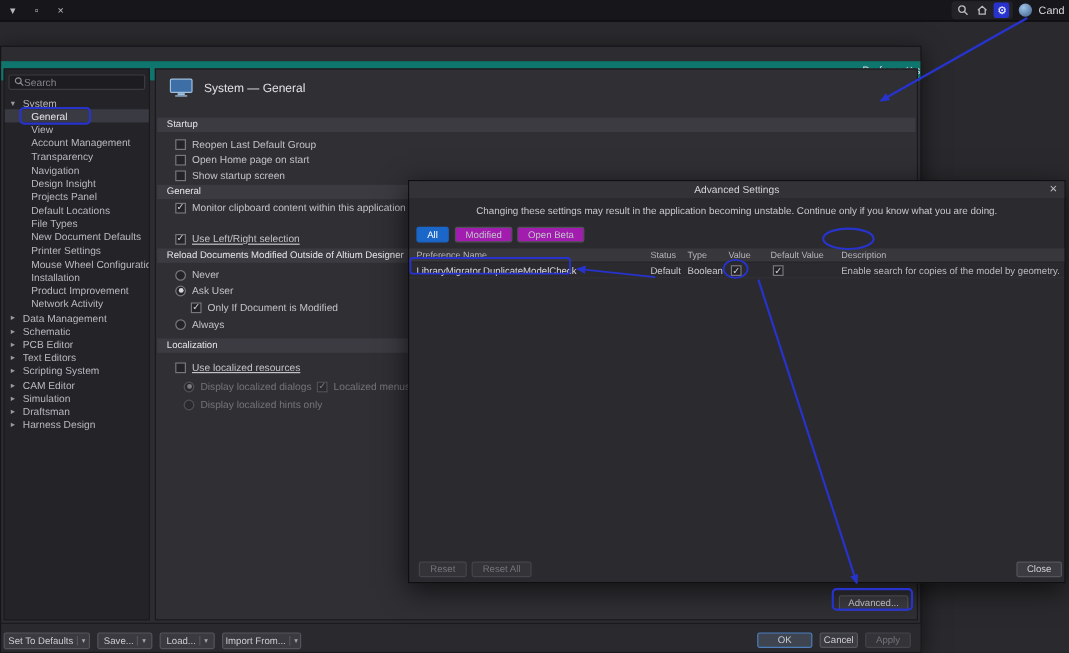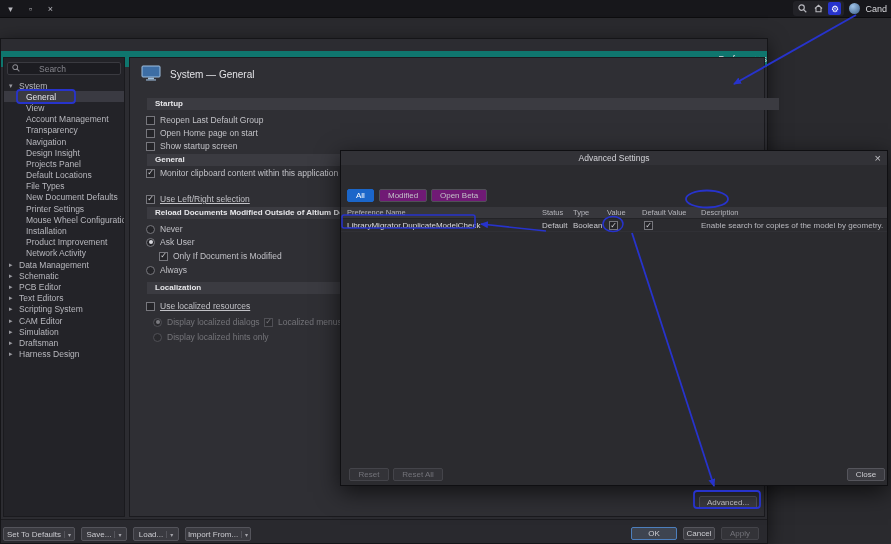--- a/index.html
+++ b/index.html
@@ -15,52 +15,52 @@
   .gear-hl{background:#2733cc;border-radius:2px;color:#fff}
   .avatar{width:11px;height:11px;border-radius:50%;background:radial-gradient(circle at 35% 30%,#9fc3e8,#3a5e86)}
   .uname{color:#d8d8dc;font-size:9px;white-space:nowrap}
 
   
   .prefs{position:absolute;left:0;top:38px;width:768px;height:506px;background:#2c2c31;border:1px solid #151518;box-shadow:0 4px 18px rgba(0,0,0,.55);z-index:10}
   .titlebar{position:absolute;left:0;top:12px;width:100%;height:16px;background:#0f766e;display:flex;align-items:center;justify-content:flex-end;color:#d6d6da;font-size:9px}
   .win-close{position:absolute;right:6px;top:0;height:16px;display:flex;align-items:center;color:#c2c2c7;font-size:11px;cursor:default}
 
   .sidebar{position:absolute;left:2px;top:18px;width:122px;bottom:26px;background:#232328;border:1px solid #1a1a1e;padding-top:2px}
-  .search-box{margin:2px 3px 0 3px;height:13px;background:#1c1c21;border:1px solid #3a3a40;border-radius:2px;display:flex;align-items:center;gap:19px;padding:0 4px;color:#85858c;font-size:8.5px}
+  .search-box{margin:2px 3px 0 3px;height:13px;background:#1c1c21;border:1px solid #3a3a40;border-radius:2px;display:flex;align-items:center;gap:0;padding:0 4px;color:#85858c;font-size:8.5px}
   .tree{margin-top:5px}
   .tree-item{display:flex;align-items:center;height:11.2px;padding-left:5px;gap:3px;color:#b8b8be;font-size:8.5px;white-space:nowrap;cursor:default;overflow:hidden}
   .tree-item .arrow{width:7px;color:#9a9aa0;font-size:7px;flex:none}
   .tree-item.lvl1{padding-left:22px}
   .tree-item.sel{background:#3a3a42;color:#e4e4e8}
 
   .main{position:absolute;left:128px;top:18px;right:2px;bottom:26px;background:#2f2f34;border:1px solid #1a1a1e}
   .pg-header{position:absolute;left:140px;top:26px;display:flex;align-items:center;gap:9px}
   .pg-title{font-size:10px;color:#e2e2e6}
-  .secbar{position:absolute;left:146px;width:632px;height:12px;background:#3b3b41;color:#e6e6e9;font-weight:bold;font-size:8px;line-height:12px;padding-left:8px}
+  .secbar{position:absolute;left:130px;width:632px;height:12px;background:#3b3b41;color:#e6e6e9;font-weight:normal;font-size:8px;line-height:12px;padding-left:8px}
   .opt{position:absolute;display:flex;align-items:center;gap:5px;font-size:8.5px;color:#c2c2c7;white-space:nowrap}
   .opt.dim{opacity:.45}
   .u{text-decoration:underline}
 
   .cb{width:9px;height:9px;border:1px solid #77777d;background:#242428;display:inline-flex;align-items:center;justify-content:center;flex:none}
   .cb .mark{font-size:8px;color:#d2d2d7;line-height:1;font-style:normal}
   .radio{width:9px;height:9px;border:1px solid #77777d;border-radius:50%;background:#242428;display:inline-flex;align-items:center;justify-content:center;flex:none}
   .radio.on::after{content:"";width:4px;height:4px;border-radius:50%;background:#d8d8dd}
 
   .prefs-footer{position:absolute;left:0;bottom:0;width:100%;height:24px;background:#29292e;border-top:1px solid #1b1b1f}
   .fbtn{position:absolute;top:488px;height:14px;background:#3a3a40;border:1px solid #54545b;border-radius:2px;display:flex;align-items:center;justify-content:center;font-size:8px;color:#cbcbd0;padding:0 3px;white-space:nowrap}
   .fbd{border-left:1px solid #54545b;padding-left:3px;margin-left:3px;font-size:6px;color:#a5a5ab}
   .btn{position:absolute;height:13px;background:#3b3b41;border:1px solid #55555c;border-radius:2px;display:flex;align-items:center;justify-content:center;font-size:8px;color:#cdcdd2;white-space:nowrap}
   .btn.primary{border-color:#4d7fbd;background:#3e4450}
   .btn.disabled{color:#73737a;border-color:#44444a;background:#333338}
 
   
   .advdlg{position:absolute;left:340px;top:150px;width:548px;height:336px;background:#2b2b2f;border:1px solid #0f0f12;box-shadow:0 6px 22px rgba(0,0,0,.65);z-index:20}
   .adv-titlebar{position:absolute;left:0;top:0;width:100%;height:14px;background:#323237;display:flex;align-items:center;justify-content:center;color:#d4d4d9;font-size:8.5px}
   .adv-warning{position:absolute;left:0;top:20px;width:100%;text-align:center;font-size:8.2px;color:#c8c8cd}
-  .tab{position:absolute;top:38px;height:13px;border-radius:2px;display:inline-flex;align-items:center;justify-content:center;font-size:8px;padding:0 8px;background:#701a75;color:#c3c3c8;border:1px solid #505057}
+  .tab{position:absolute;top:38px;height:13px;border-radius:2px;display:inline-flex;align-items:center;justify-content:center;font-size:8px;padding:0 8px;background:#a21caf;color:#c3c3c8;border:1px solid #505057}
   .tab.active{background:#1b66c9;color:#fff;border-color:#1b66c9}
   .adv-search{position:absolute;left:343px;top:38px;width:202px;height:13px;background:#1c1c21;border:1px solid #3a3a40;border-radius:7px;display:flex;align-items:center;gap:3px;padding:0 6px;color:#e4e4e8;font-size:8.5px}
   .adv-thead{position:absolute;left:0;top:56px;width:100%;height:12px;background:#37373c;border-bottom:1px solid #232327}
   .thc{position:absolute;top:0;font-size:7.5px;color:#b5b5bb;line-height:12px;white-space:nowrap}
   .adv-row{position:absolute;left:0;top:68px;width:100%;height:13px;border-bottom:1px solid #303035}
   .tdc{position:absolute;top:0;font-size:8px;line-height:13px;color:#c9c9ce;white-space:nowrap}
   .tdc.name{color:#dadade}
   .tdc.desc{color:#b9b9bf}
   .row-cb{position:absolute;top:2px}
 
@@ -314,20 +314,21 @@
     <div class="btn disabled" style="left:720px;top:488px;width:38px">
         <span>Apply</span>
       </div>
   </div>
 
   <div class="advdlg">
     <div class="adv-titlebar">
       <span>Advanced Settings</span>
       <span class="win-close" style="height:14px">×</span>
     </div>
+    <div class="adv-warning">Changing these settings may result in the application becoming unstable. Continue only if you know what you are doing.</div>
 
     <div class="tab active" style="left:6px">All</div>
     <div class="tab" style="left:38px">Modified</div>
     <div class="tab" style="left:90px">Open Beta</div>
 
 
     <div class="adv-thead">
       <span class="thc" style="left:6px">Preference Name</span>
       <span class="thc" style="left:201px">Status</span>
       <span class="thc" style="left:232px">Type</span>

